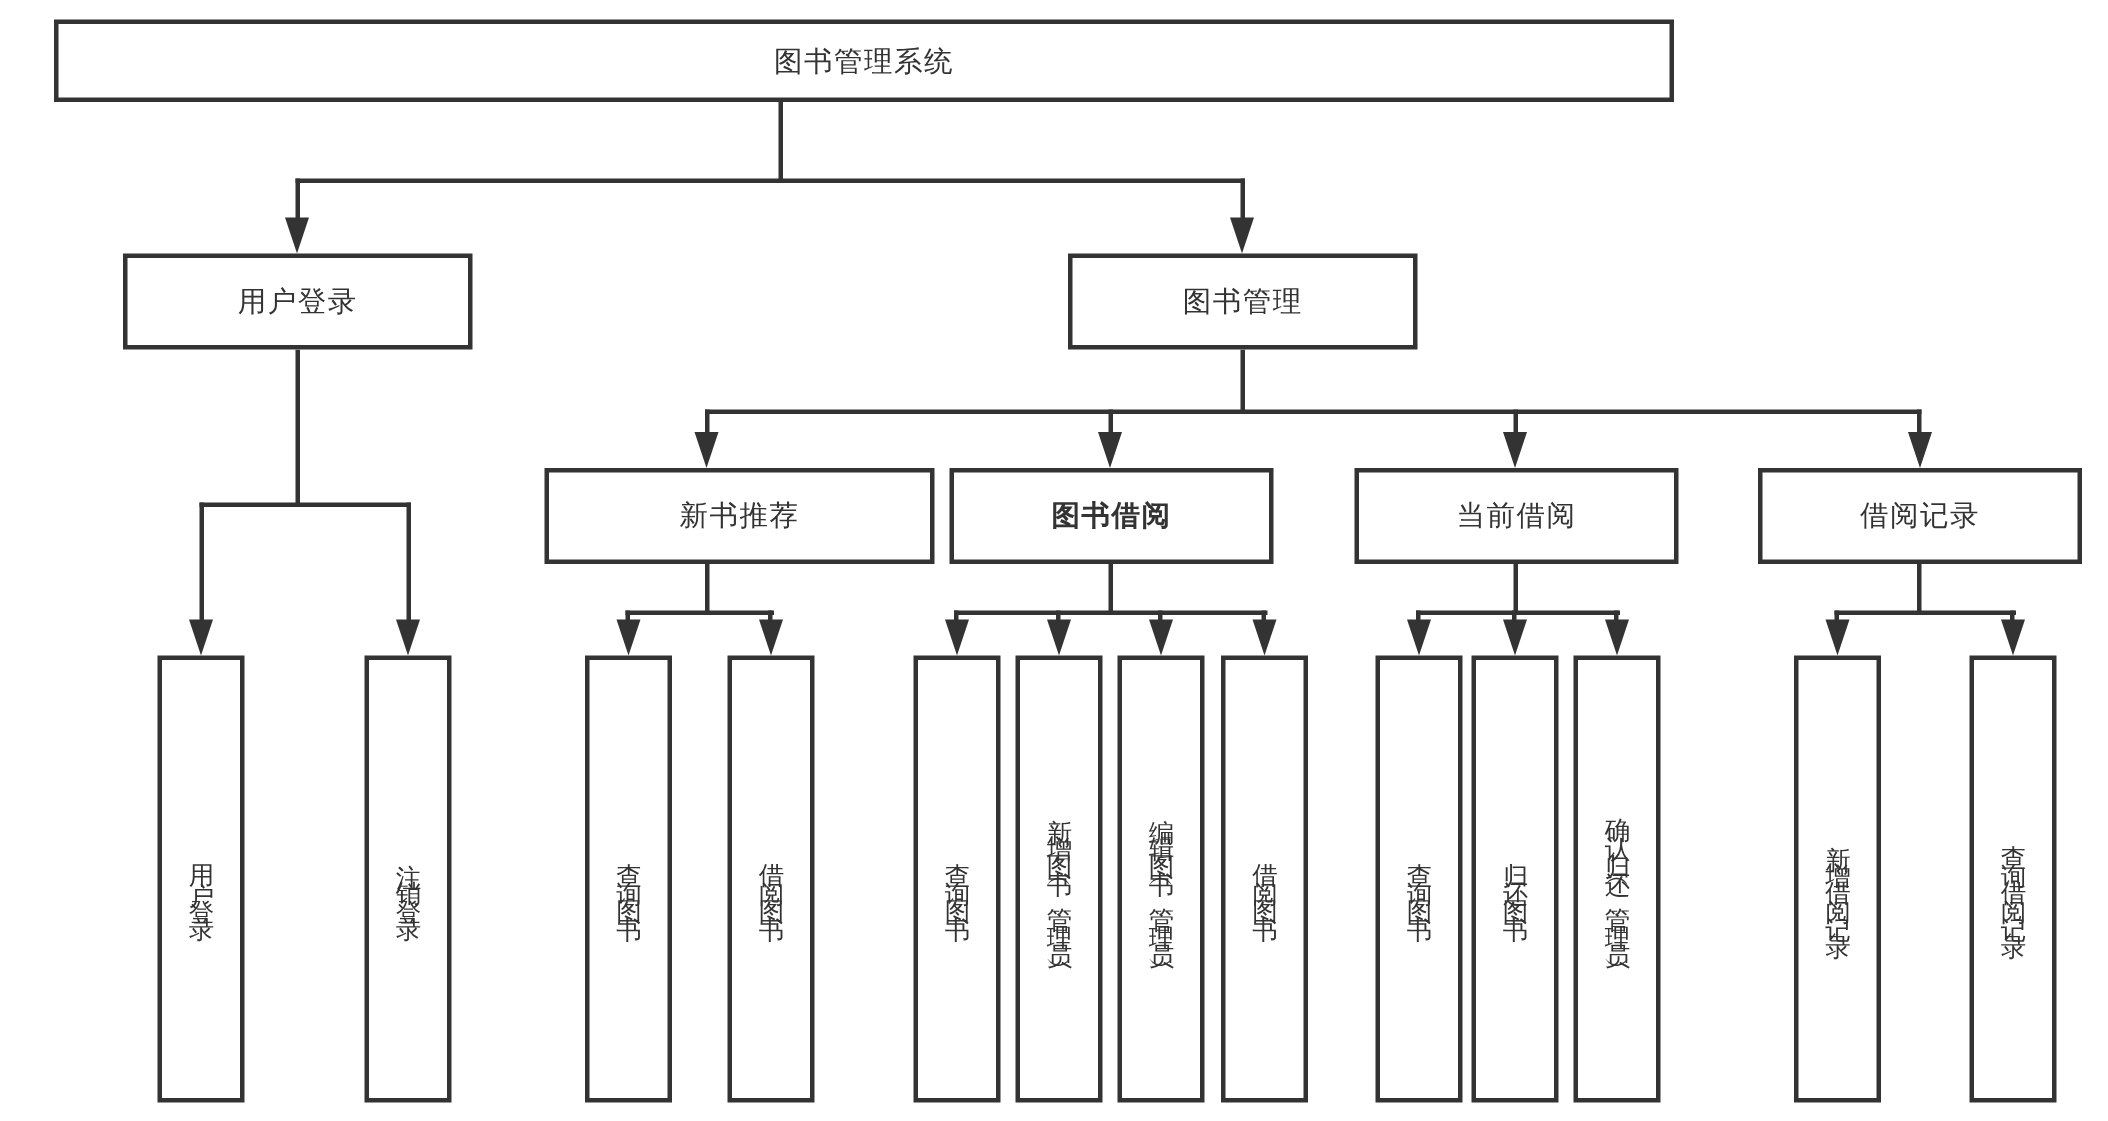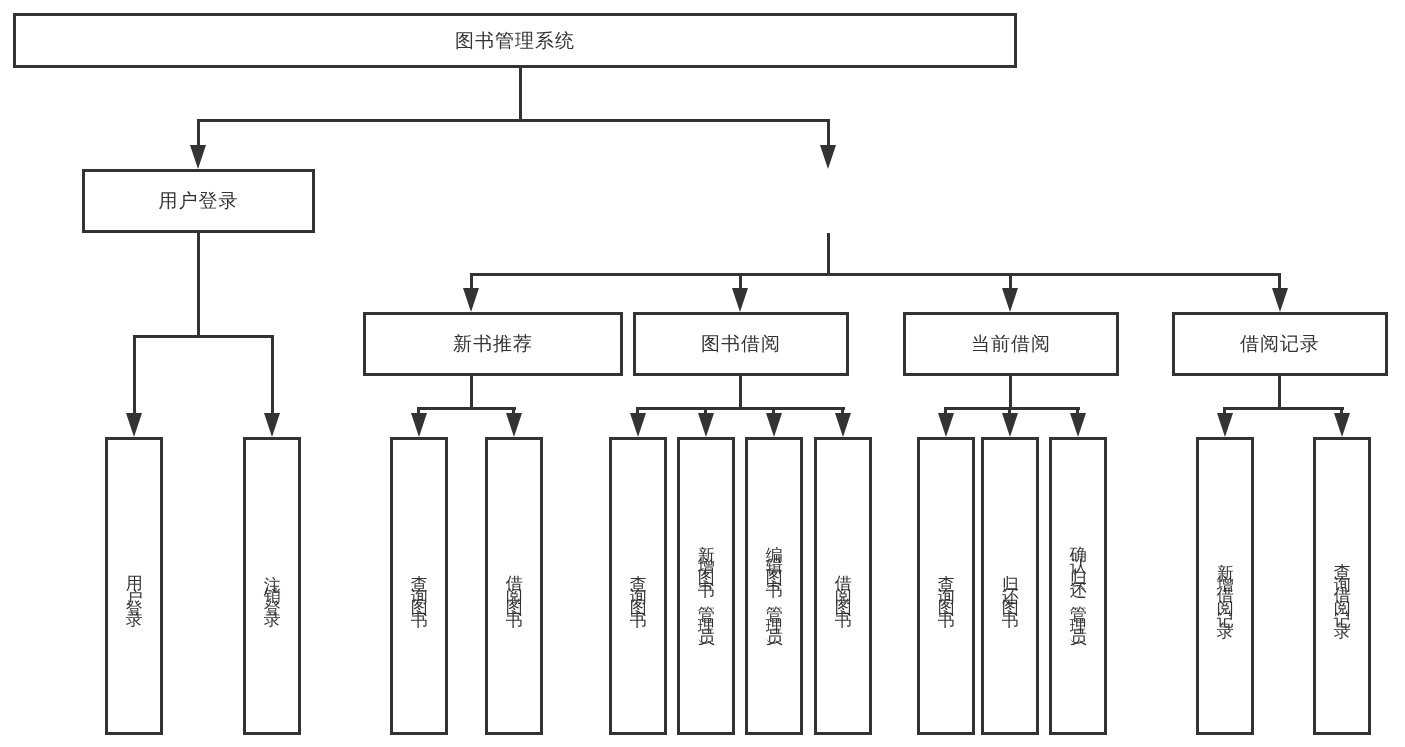--- a/index.html
+++ b/index.html
@@ -47,32 +47,35 @@
     font-size:19px;color:var(--watermark);
     letter-spacing:1px;white-space:nowrap;
     text-shadow:1px 1px 0 rgba(130,130,130,0.35);
   }
 </style>
 </head>
 <body>
 
 <div class="canvas">
 
-  <div class="node" style="left:13px;top:13px;width:1004px;height:55px;">
+  <div class="node" style="left:36px;top:13px;width:1080px;height:55px;">
     <span class="label-h">图书管理系统</span>
   </div>
 
   <div class="node" style="left:82px;top:169px;width:233px;height:64px;">
     <span class="label-h">用户登录</span>
   </div>
+  <div class="node" style="left:712px;top:169px;width:233px;height:64px;">
+    <span class="label-h">图书管理</span>
+  </div>
 
   <div class="node" style="left:363px;top:312px;width:260px;height:64px;">
     <span class="label-h">新书推荐</span>
   </div>
-  <div class="node" style="left:633px;top:312px;width:216px;height:64px;">
+  <div class="node" style="left:633px;top:312px;width:216px;height:64px;font-weight:bold;">
     <span class="label-h">图书借阅</span>
   </div>
   <div class="node" style="left:1172px;top:312px;width:216px;height:64px;">
     <span class="label-h">借阅记录</span>
   </div>
   <div class="node" style="left:903px;top:312px;width:216px;height:64px;">
     <span class="label-h">当前借阅</span>
   </div>
 
   <div class="node leaf" style="left:105px;">

